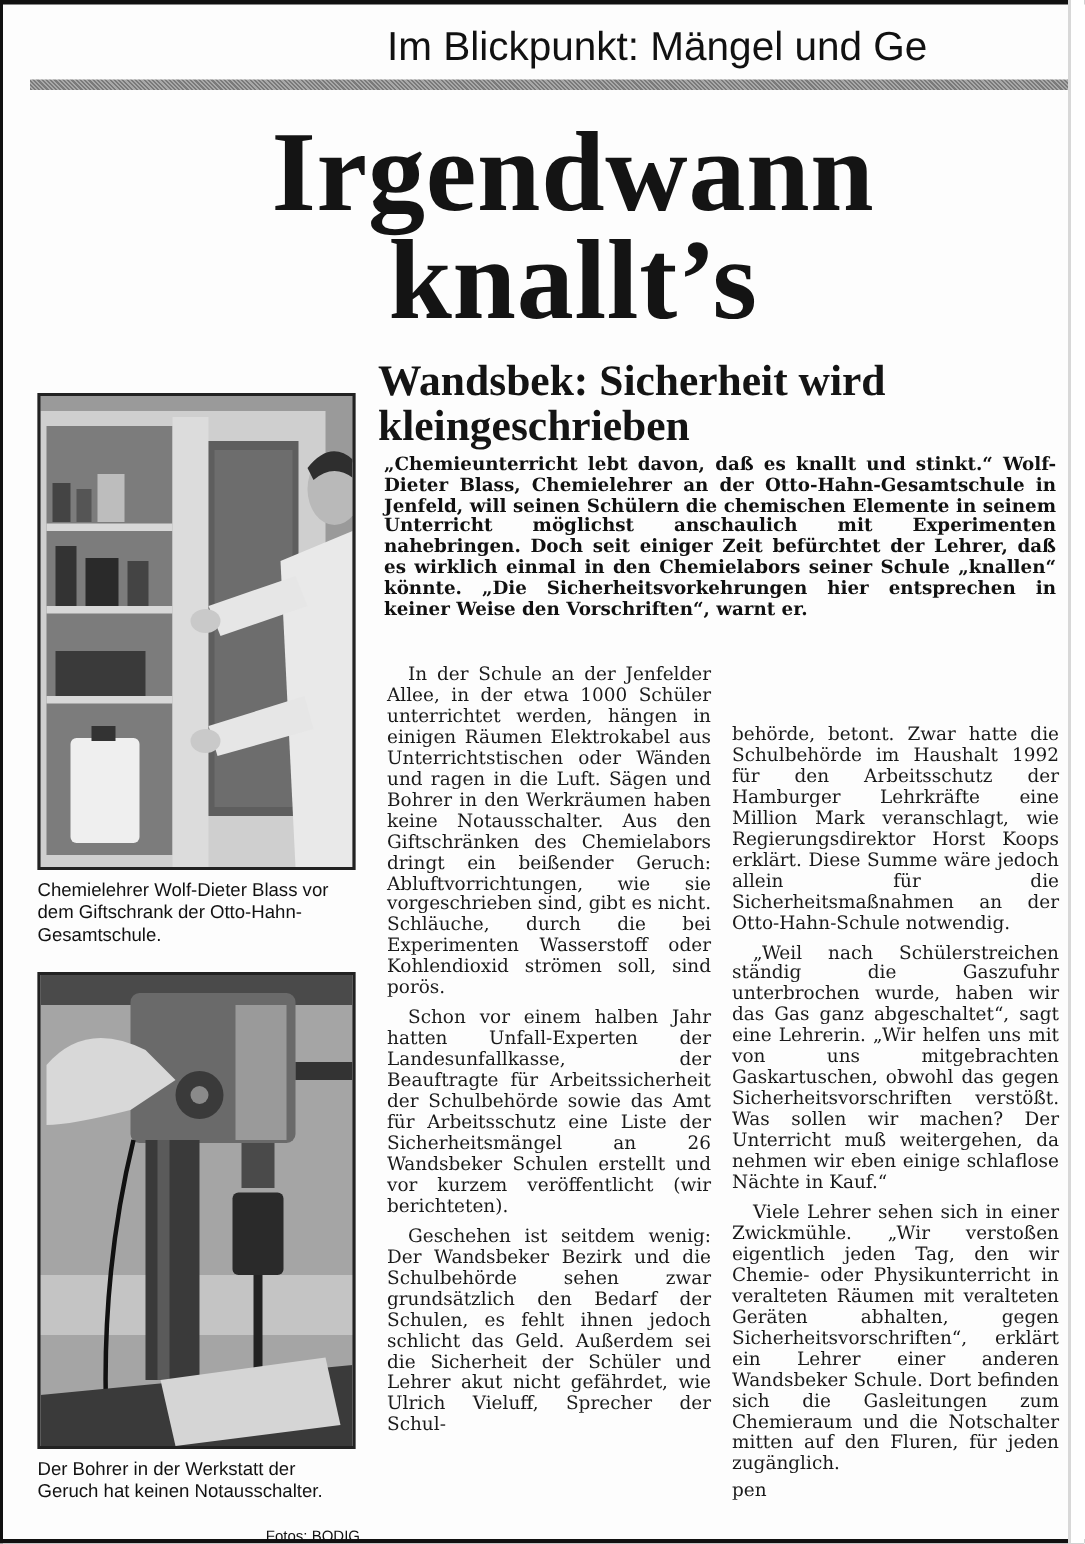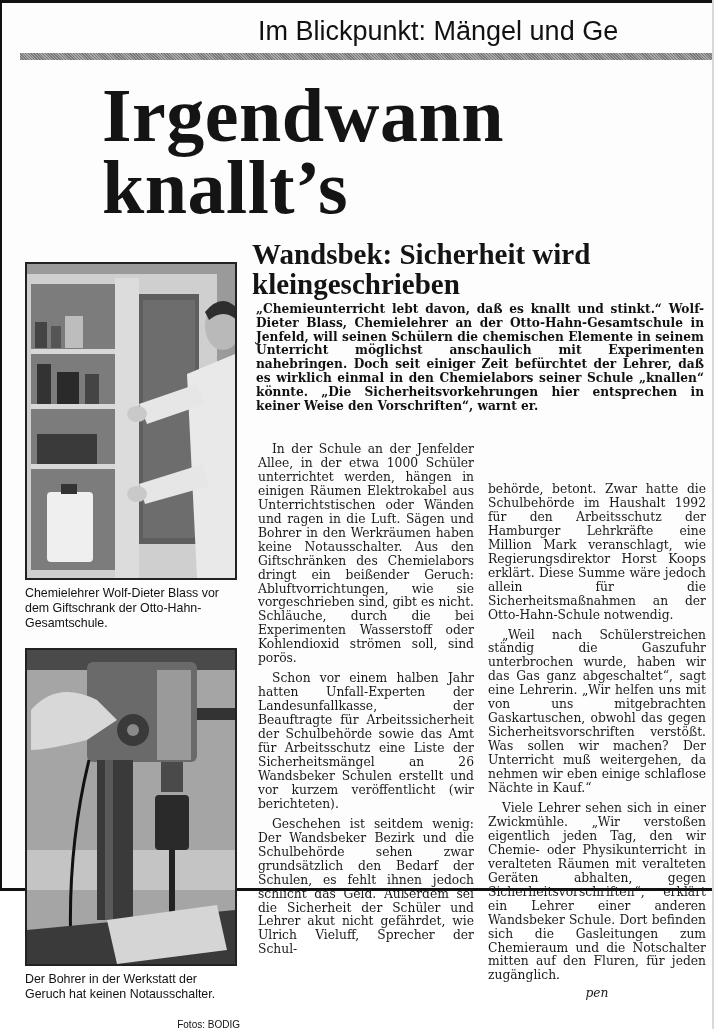--- a/index.html
+++ b/index.html
@@ -9,21 +9,21 @@
     }
     body {
       width: 723px;
       height: 1029px;
       position: relative;
       overflow: hidden;
     }
     .page {
       position: absolute;
       left: 0; top: 0;
-      width: 723px; height: 891px;
+      width: 723px; height: 1029px;
       background: #fdfdfd;
       box-sizing: border-box;
       border-top: 3px solid #111;
       border-left: 2px solid #111;
       border-bottom: 3px solid #111;
     }
     .right-edge {
       position: absolute;
       left: 712px; top: 0;
       width: 11px; height: 1029px;
@@ -54,21 +54,21 @@
     }
     .headline {
       position: absolute;
       left: 100px; top: 76px;
       width: 560px;
       font-family: "Liberation Serif", serif;
       font-weight: bold;
       font-size: 76px;
       line-height: 72px;
       color: #141414;
-      text-align: left;
+      text-align: center;
       margin: 0;
       letter-spacing: 0.5px;
     }
     .subheadline {
       position: absolute;
       left: 250px; top: 236px;
       width: 450px;
       font-family: "Liberation Serif", serif;
       font-weight: bold;
       font-size: 29px;
@@ -125,23 +125,22 @@
       text-align: justify;
     }
     .col-1 { left: 256px; width: 216px; }
     .col-2 { left: 486px; width: 218px; top: 442px; }
     .col p {
       margin: 0 0 6px 0;
       text-indent: 14px;
     }
     .col p.cont { text-indent: 0; margin-top: 38px; }
     .author {
-      text-align: center;
+      text-align: left;
       margin-top: -2px;
-      font-style: italic;
     }
   </style>
 </head>
 <body>
 
 <div class="page">
 
   <div class="rubric">Im Blickpunkt: Mängel und Ge</div>
   <div class="rubric-rule"></div>
 

